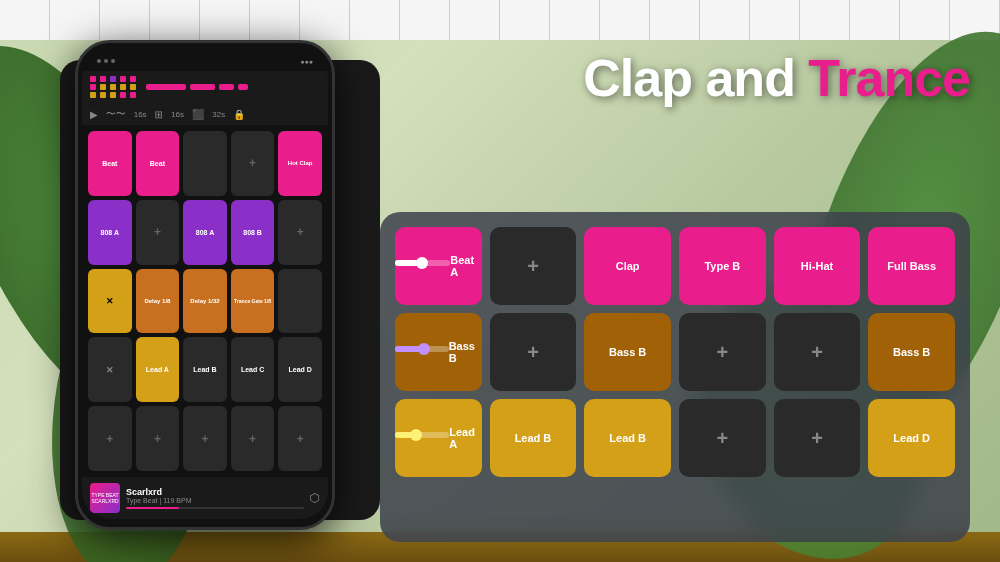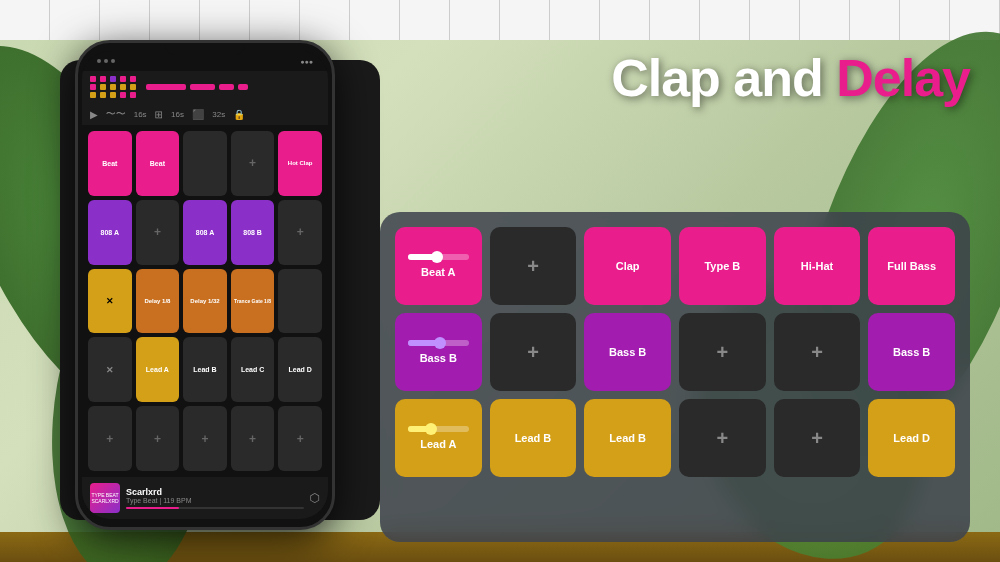--- a/index.html
+++ b/index.html
@@ -306,29 +306,29 @@
       grid-template-columns: repeat(7, 1fr);
       grid-template-rows: repeat(3, 1fr);
       gap: 8px;
       height: calc(100% - 50px);
     }
     .step-pad {
       border-radius: 10px;
       display: flex;
       align-items: center;
       justify-content: center;
-      flex-direction: column;
+      flex-direction: row;
       font-size: 11px;
       font-weight: bold;
       color: white;
       cursor: pointer;
       position: relative;
     }
     .step-pad-pink { background: #e91e8c; }
-    .step-pad-purple { background: #a21caf; }
+    .step-pad-purple { background: #a16207; }
     .step-pad-yellow { background: #d4a017; }
     .step-pad-plus { background: #2a2a2a; color: #888; font-size: 20px; }
 
     .slider-bar {
       width: 70%;
       height: 6px;
       background: rgba(255,255,255,0.3);
       border-radius: 3px;
       margin-bottom: 6px;
       position: relative;
@@ -490,21 +490,21 @@
             </div>
         </div>
         <span style="color:#888;font-size:12px;">⬡</span>
       </div>
     </div>
   </div>
 </div>
 
 <div class="title-area">
   <div class="title-line1">
-    <span>Clap and </span><span class="title-melody">Delay</span>
+    <span>Clap and </span><span class="title-melody">Trance</span>
   </div>
 </div>
 
 <div class="step-panel">
   <div class="step-grid" style="grid-template-columns: repeat(6, 1fr); grid-template-rows: repeat(3, 1fr);">
 
     <div class="step-pad step-pad-pink">
       <div class="slider-bar">
         <div class="slider-fill" style="width:45%;"></div>
         <div class="slider-handle" style="left:38%;"></div>

